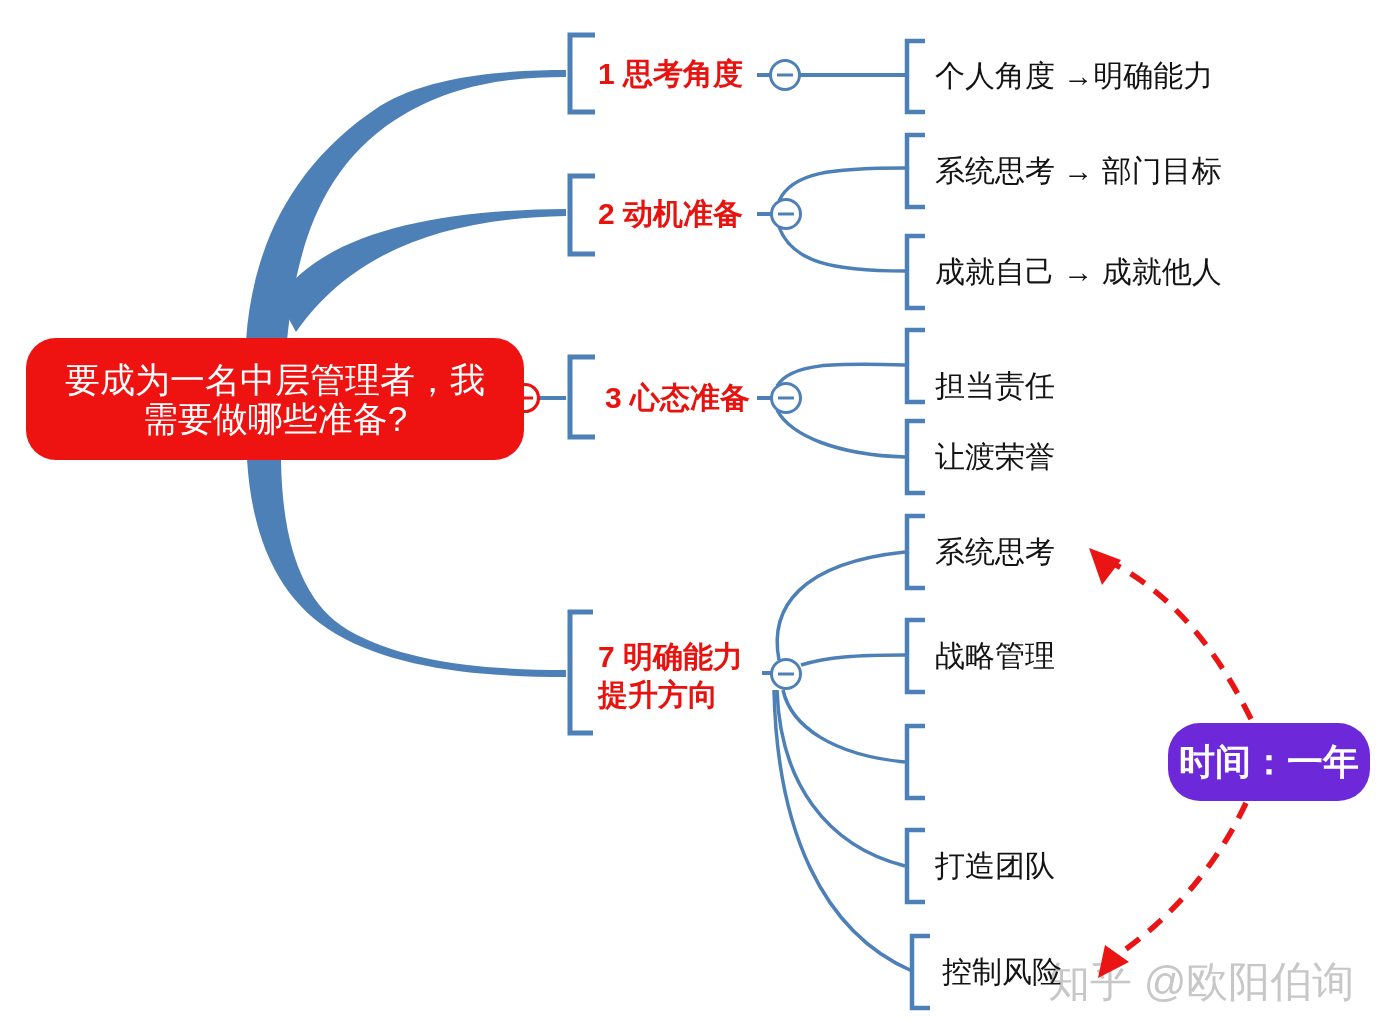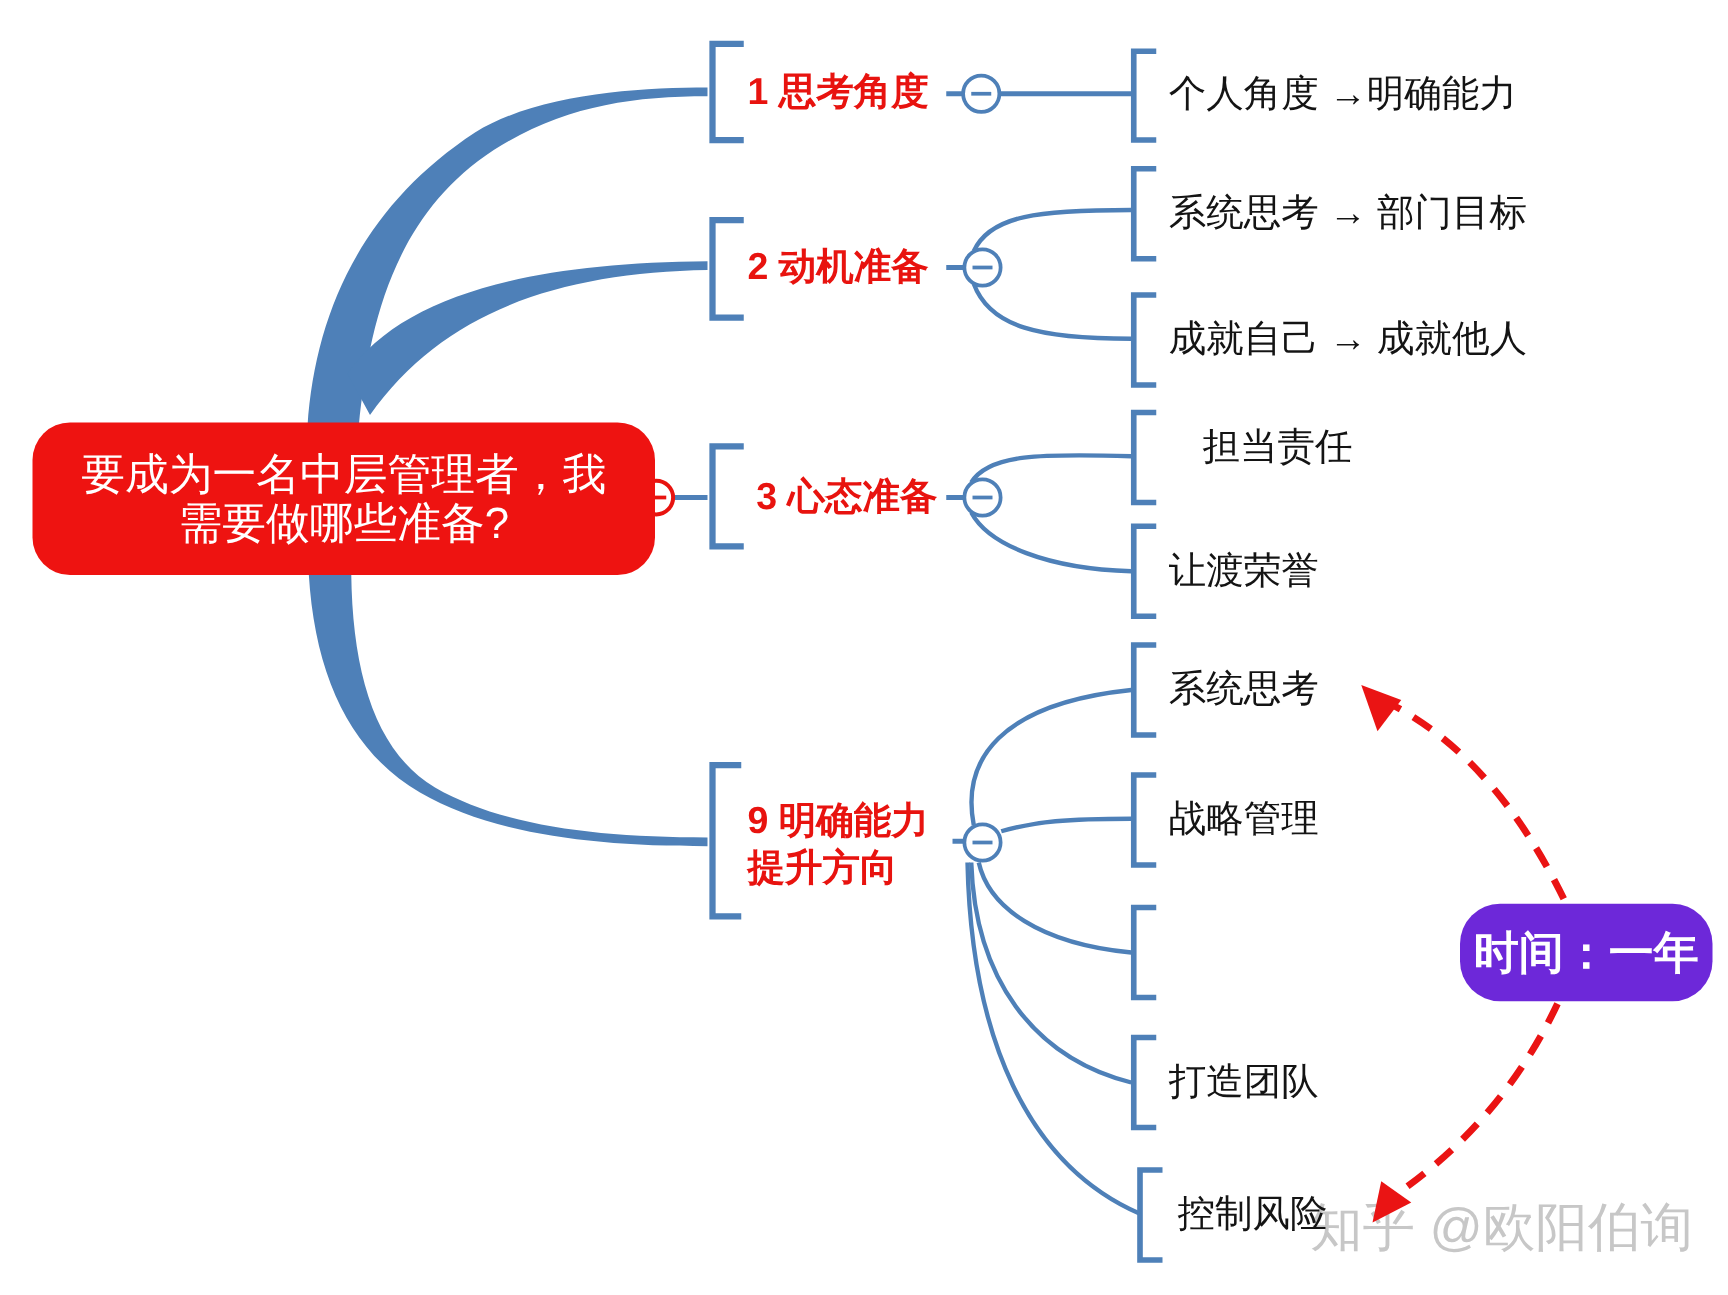--- a/index.html
+++ b/index.html
@@ -122,27 +122,27 @@
       </g>
     </g>
   </svg>
 
   <div class="central-topic">要成为一名中层管理者，我
 需要做哪些准备?</div>
 
   <div class="node-text branch-label" style="left:598px;top:56px;">1 思考角度</div>
   <div class="node-text branch-label" style="left:598px;top:196px;">2 动机准备</div>
   <div class="node-text branch-label" style="left:605px;top:380px;">3 心态准备</div>
-  <div class="node-text branch-label two-line" style="left:598px;top:638px;">9 明确能力
+  <div class="node-text branch-label two-line" style="left:598px;top:638px;">7 明确能力
 提升方向</div>
 
   <div class="node-text child-topic" style="left:935px;top:58px;">个人角度 →明确能力</div>
   <div class="node-text child-topic" style="left:935px;top:153px;">系统思考 → 部门目标</div>
   <div class="node-text child-topic" style="left:935px;top:254px;">成就自己 → 成就他人</div>
-  <div class="node-text child-topic" style="left:935px;top:340px;margin-left:27px;">担当责任</div>
+  <div class="node-text child-topic" style="left:935px;top:368px;">担当责任</div>
   <div class="node-text child-topic" style="left:935px;top:439px;">让渡荣誉</div>
   <div class="node-text child-topic" style="left:935px;top:534px;">系统思考</div>
   <div class="node-text child-topic" style="left:935px;top:638px;">战略管理</div>
   <div class="node-text child-topic" style="left:935px;top:848px;">打造团队</div>
   <div class="node-text child-topic" style="left:942px;top:954px;">控制风险</div>
 
   <div class="time-callout">时间：一年</div>
 
 </div>
 

